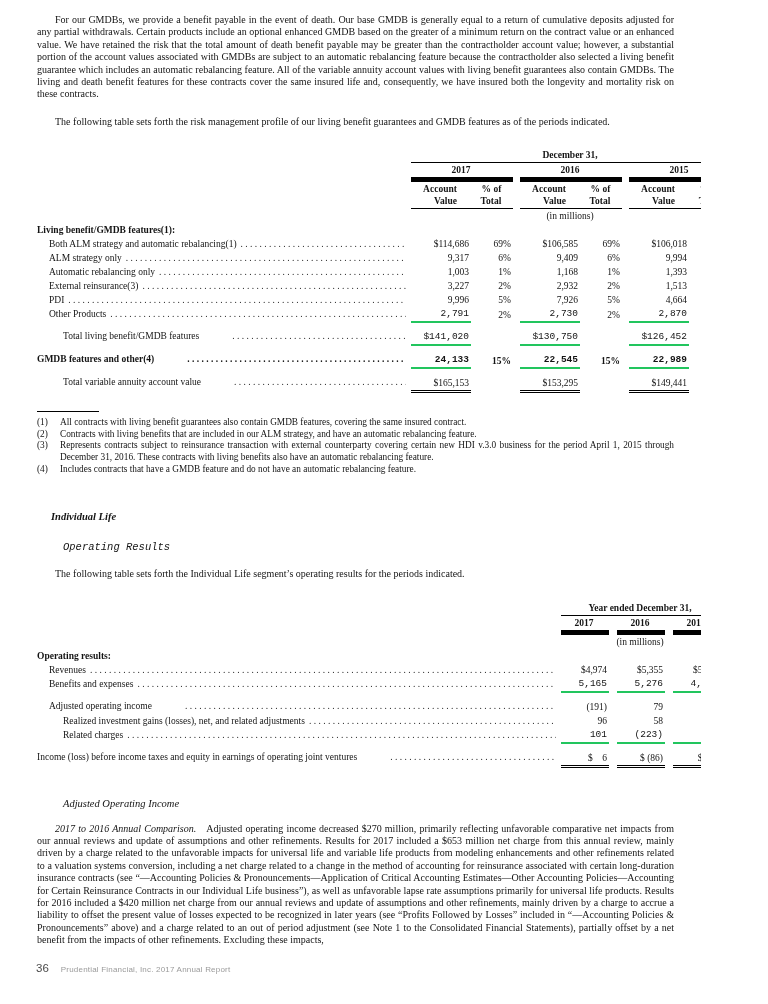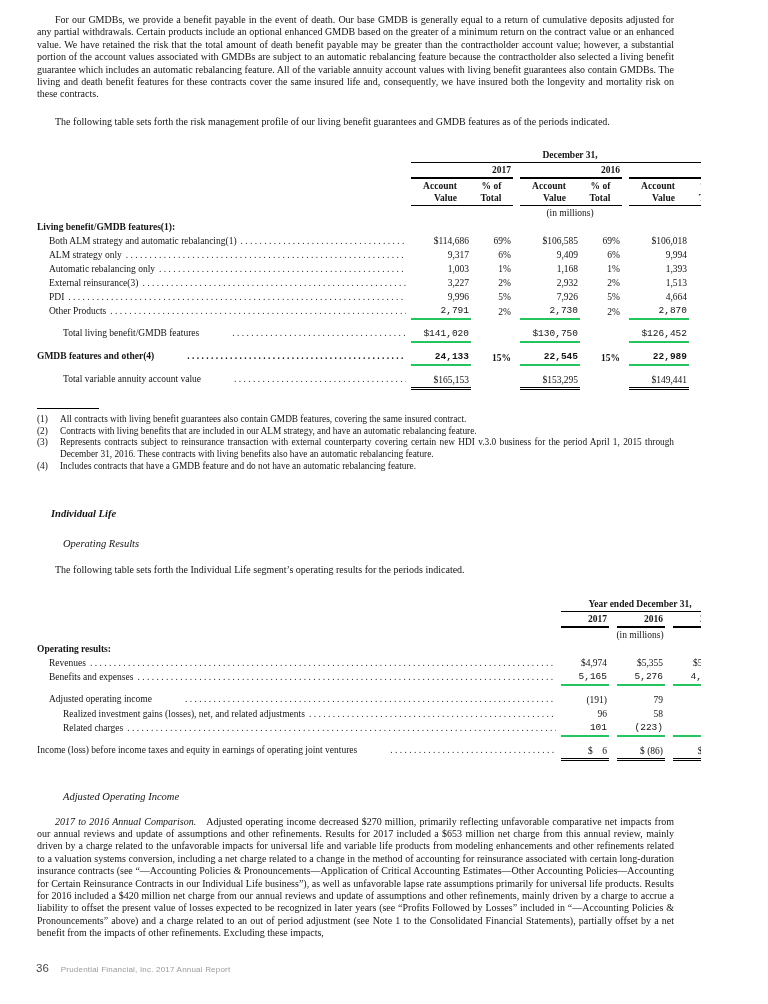--- a/index.html
+++ b/index.html
@@ -23,21 +23,21 @@
 
   
   table.fin{
     border-collapse:collapse;table-layout:fixed;
     width:100%;
     font-size:9.5px;line-height:12px;
     margin-top:20px;
   }
   table.fin td, table.fin th{padding:1px 2px 1px 0;vertical-align:bottom;}
   th.th-span{font-weight:bold;text-align:center;border-bottom:1px solid #000;padding-bottom:1px;}
-  th.th-year{font-weight:bold;text-align:right;border-bottom:2px solid #000000;padding-bottom:1px;padding-top:3px;}
+  th.th-year{font-weight:bold;text-align:center;border-bottom:5px solid #000000;padding-bottom:1px;padding-top:3px;}
   th.colhead{font-weight:bold;text-align:center;border-bottom:1px solid #000;padding-bottom:1px;padding-top:3px;}
   .ch{white-space:pre-line;display:inline-block;text-align:right;}
   th.units{font-weight:normal;text-align:center;padding-top:2px;}
   td.gapcol{padding:0;}
   td.lblcell{white-space:nowrap;overflow:hidden;}
   td.lblcell .lbl{vertical-align:bottom;}
   td.lblcell{display:flex;align-items:baseline;}
   tr td.lblcell{display:flex;}
   .dots{flex:1;overflow:hidden;white-space:nowrap;margin:0 3px 0 4px;}
   .dots::after{content:". . . . . . . . . . . . . . . . . . . . . . . . . . . . . . . . . . . . . . . . . . . . . . . . . . . . . . . . . . . . . . . . . . . . . . . . . . . . . . . . . . . . . . . . . . . . . . . . . . . . . . . . . . . . . . . . ";}
@@ -50,21 +50,21 @@
   tr.gap-top td{padding-top:8px;gap:29px;}
 
   
   .fnrule{width:62px;border-top:1px solid #000;margin:18px 0 5px 0;}
   .fn{display:flex;font-size:9.3px;line-height:11.6px;}
   .fn-num{width:23px;flex-shrink:0;}
   .fn-text{flex:1;text-align:justify;}
 
   
   .h-il{font-size:10.5px;font-weight:bold;font-style:italic;margin:36px 0 0 14px;}
-  .h-or{font-size:10.5px;font-style:italic;font-weight:normal;margin:19px 0 0 26px;}
+  .h-or{font-size:10.5px;font-style:italic;font-weight:normal;margin:19px 0 0 26px;font-family:Liberation Mono, monospace;}
   .h-aoi{font-size:10.5px;font-style:italic;font-weight:normal;margin:30px 0 0 26px;}
   .lead-italic{font-style:italic;}
   .lead-gap{display:inline-block;width:10px;}
 
   
   .footer{
     position:absolute;left:36px;top:962px;
     display:flex;align-items:baseline;
     font-family:"Liberation Sans", sans-serif;
   }

